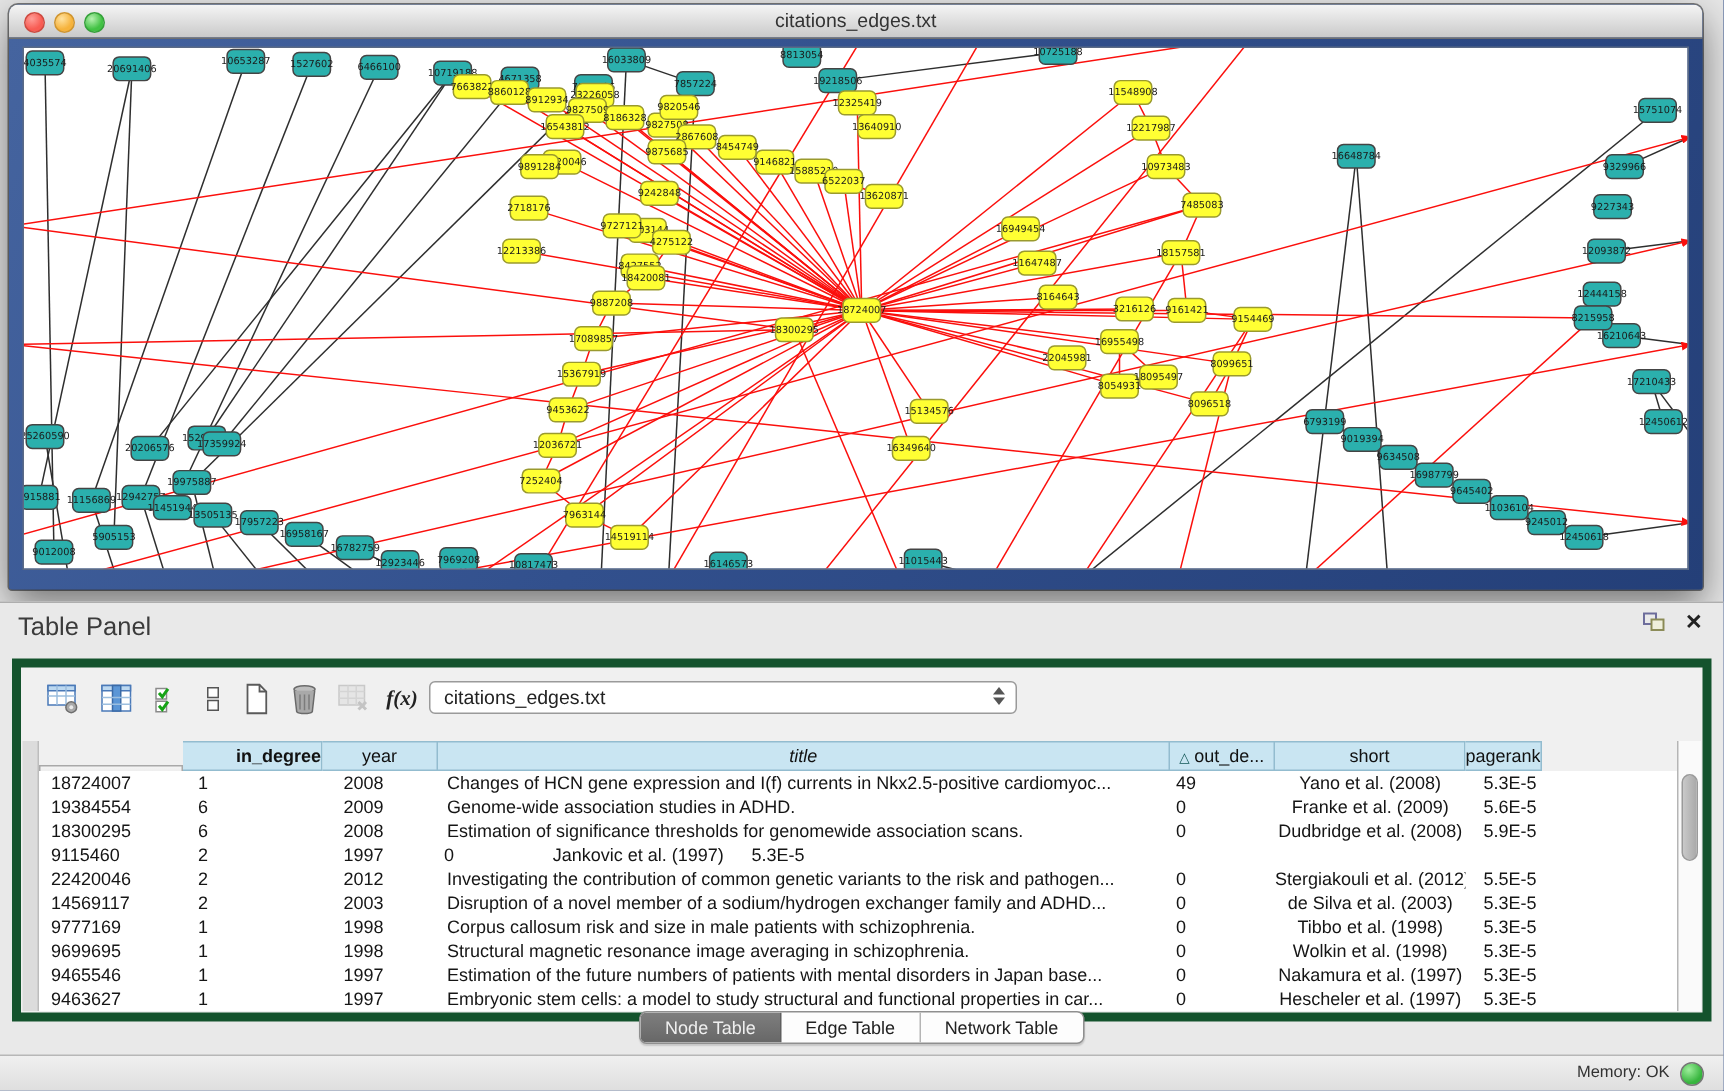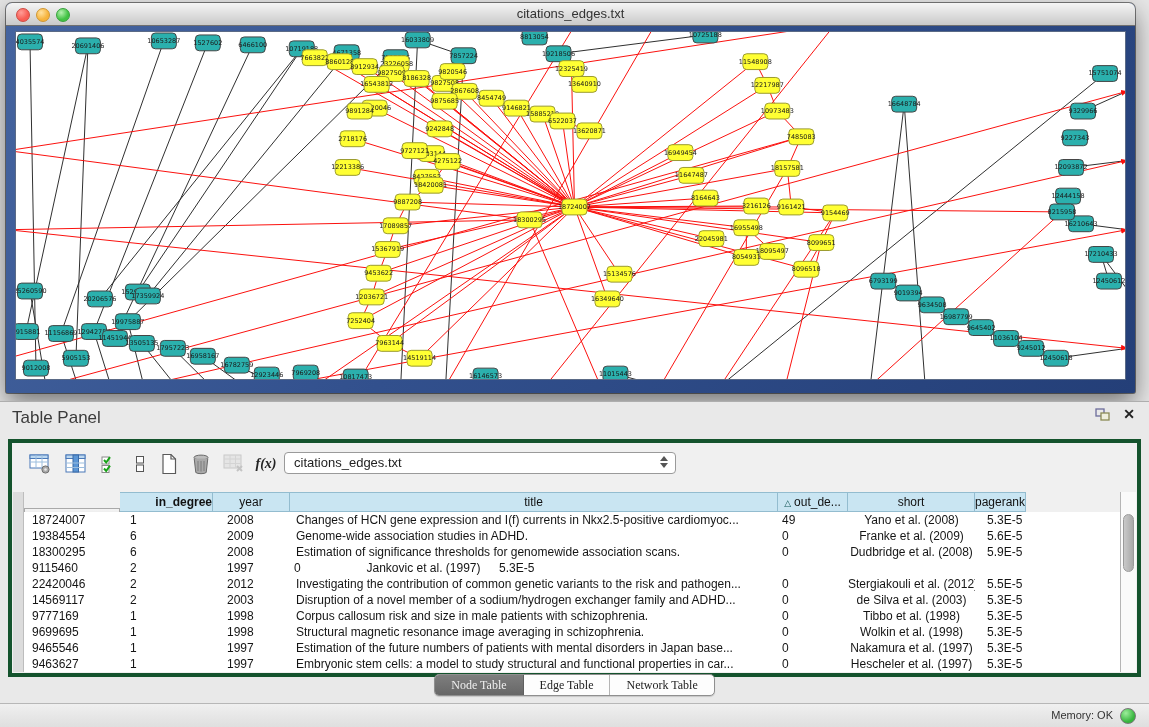--- a/index.html
+++ b/index.html
@@ -24,21 +24,21 @@
   #graph{width:100%;height:100%;background:#ffffff;outline:1px solid #5a6a86;display:block;}
 
   
   .table-panel{position:absolute;left:0;top:401px;width:1149px;height:301px;
       background:#e9e9e9;border-top:1px solid #aeaeae;}
   .panel-head{position:absolute;left:0;top:0;right:0;height:28px;}
   .panel-title{position:absolute;left:12px;top:6px;font-size:17px;color:#3b3b3b;}
   .float-ic{position:absolute;right:38px;top:6px;width:16px;height:14px;cursor:pointer;}
   .close-ic{position:absolute;right:14px;top:4px;font-size:14px;font-weight:bold;color:#222;cursor:pointer;}
   .panel-box{position:absolute;left:8px;right:8px;top:37px;height:230px;
-      background:#f0f0f0;border:4px solid #14532d;}
+      background:#f0f0f0;border:6px solid #14532d;}
 
   .toolbar{position:absolute;left:0;top:0;right:0;height:44px;}
   .tb{position:absolute;top:7px;width:28px;height:28px;border:none;background:transparent;padding:2px;cursor:pointer;}
   .tb svg{display:block;margin:auto;}
   .tb.disabled{opacity:.45;}
   .fx{font-family:"Liberation Serif",serif;font-style:italic;font-weight:bold;font-size:14px;color:#222;}
   .combo{position:absolute;left:272px;top:9px;width:392px;height:22px;background:#fff;
       border:1px solid #9a9a9a;border-radius:4px;box-sizing:border-box;font-size:13px;color:#222;cursor:pointer;}
   .combo .val{position:absolute;left:9px;top:2px;}
   .combo .arrows{position:absolute;right:7px;top:3px;display:flex;flex-direction:column;gap:2px;}
@@ -62,21 +62,21 @@
   .col3{width:488px;}
   .col4{width:70px;padding-left:4px;}
   .col5{width:127px;text-align:center;padding-left:0;}
   .col6{flex:1;padding-left:12px;}
   .vscroll{position:absolute;right:1px;top:49px;bottom:1px;width:15px;background:#fafafa;border-left:1px solid #b5b5b5;}
   .vthumb{position:absolute;left:2px;right:2px;top:22px;height:56px;border-radius:6px;
       background:linear-gradient(90deg,#c9c9c9,#a9a9a9);border:1px solid #9a9a9a;}
 
   .tabs{position:absolute;left:0;right:0;top:272px;height:22px;text-align:center;}
   .seg{display:inline-flex;border:1px solid #8f8f8f;border-radius:5px;overflow:hidden;background:#fdfdfd;
-      box-shadow:0 1px 1px rgba(0,0,0,.15);font-family:Liberation Serif, serif;}
+      box-shadow:0 1px 1px rgba(0,0,0,.15);}
   .seg .tab{padding:2px 16px;font-size:12px;color:#222;border-right:1px solid #b5b5b5;cursor:pointer;line-height:16px;}
   .seg .tab:last-child{border-right:none;}
   .seg .tab.sel{background:linear-gradient(#7e7e7e,#676767);color:#efefef;border-right:1px solid #5f5f5f;}
 
   
   .statusbar{position:absolute;left:0;right:0;top:703px;height:24px;background:linear-gradient(#f0f0f0,#dedede);
       border-top:1px solid #b7b7b7;}
   .mem{position:absolute;right:36px;top:5px;font-size:11px;color:#333;}
   .led{position:absolute;right:13px;top:4px;width:14px;height:14px;border-radius:50%;
       background:radial-gradient(circle at 35% 30%,#9dee9b,#37b53e 65%);border:1px solid #777;}
@@ -749,21 +749,21 @@
               <i class="dn"></i>
             </span>
         </div>
       </div>
 
       <div class="gutter"></div>
       <div class="thead" id="thead">
           <div class="hcell col0 first" style="padding: 0px; text-align: center; margin-top: 16px;"><span>name</span></div>
           <div class="hcell col1" style="padding: 0px; text-align: right; font-weight: bold;"><span>in_degree</span></div>
           <div class="hcell col2" style="padding: 0px; text-align: center;"><span>year</span></div>
-          <div class="hcell col3" style="padding: 0px; text-align: center;"><span>title</span></div>
+          <div class="hcell col3" style="padding: 0px; text-align: center; font-style: italic;"><span>title</span></div>
           <div class="hcell col4" style="padding: 0px; text-align: center;"><span class="sorttri">△</span><span>out_de...</span></div>
           <div class="hcell col5" style="padding: 0px; text-align: center;"><span>short</span></div>
           <div class="hcell col6" style="padding: 0px; text-align: center;"><span>pagerank</span></div>
         </div>
       <div class="tbody" id="tbody">
           <div class="trow">
             <div class="cell col0">18724007</div>
             <div class="cell col1">1</div>
             <div class="cell col2">2008</div>
             <div class="cell col3">Changes of HCN gene expression and I(f) currents in Nkx2.5-positive cardiomyoc...</div>

